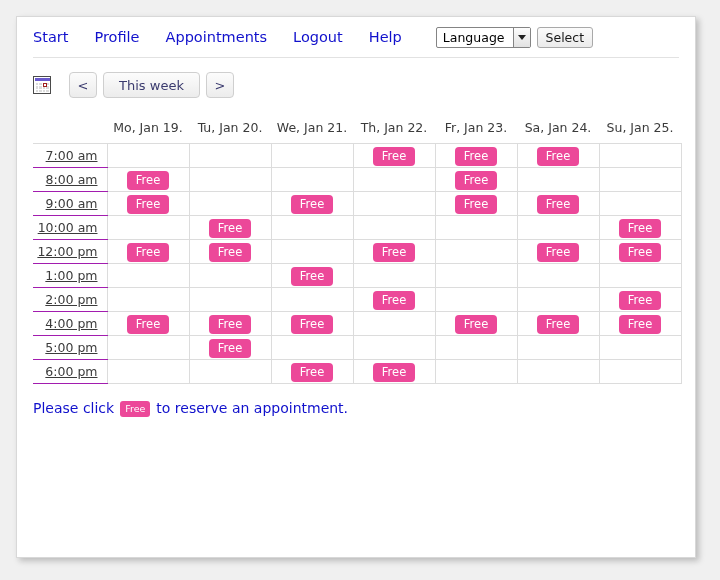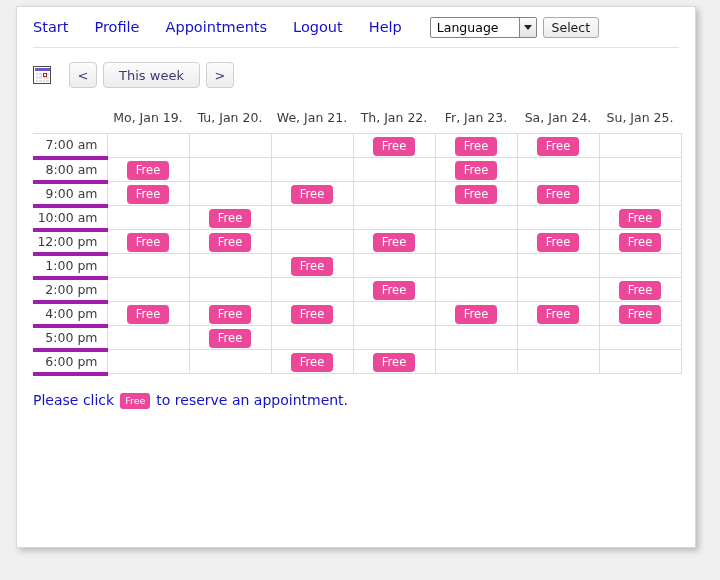--- a/index.html
+++ b/index.html
@@ -11,21 +11,21 @@
     height: 580px;
     background: #f0f0f0;
     font-family: "DejaVu Sans", "Liberation Sans", sans-serif;
     overflow: hidden;
   }
 
   
   #app-card {
     position: absolute;
     left: 16px;
-    top: 6px;
+    top: 16px;
     width: 680px;
     height: 542px;
     background: #ffffff;
     border: 1px solid #d8d8d8;
     box-shadow: 3px 3px 6px rgba(0,0,0,0.22);
     box-sizing: border-box;
   }
 
   
   #topnav {
@@ -37,40 +37,40 @@
     box-sizing: border-box;
   }
   .nav-link {
     color: #1111cc;
     font-size: 14.5px;
     margin-right: 26px;
     cursor: pointer;
     white-space: nowrap;
     line-height: 1;
   }
-  .nav-link:last-of-type { margin-right: 4px; }
+  .nav-link:last-of-type { margin-right: 10px; }
 
   #lang-group {
     margin-left: 24px;
     display: flex;
     align-items: center;
   }
   #lang-select {
     display: flex;
     align-items: stretch;
     height: 21px;
     border: 1px solid #848484;
     background: #ffffff;
     border-radius: 2px;
     box-sizing: border-box;
   }
   #lang-select-value {
     font-size: 12.5px;
     color: #000;
-    padding: 0 20px 0 6px;
+    padding: 0 8px 0 6px;
     display: flex;
     align-items: center;
     white-space: nowrap;
     text-align: right;
   }
   #lang-select-arrow {
     width: 17px;
     border-left: 1px solid #848484;
     background: linear-gradient(#fdfdfd, #e2e2e2);
     display: flex;
@@ -180,24 +180,25 @@
     padding: 4px 0 8px 0;
     border: none;
   }
   table#schedule td.time-cell {
     width: 72px;
     font-size: 12.5px;
     color: #3b3b3b;
     text-align: right;
     padding-right: 9px;
     border-top: 1px solid #dcdcdc;
-    border-bottom: 4px solid #a21caf;
+    border-bottom: 1px solid #a21caf;
     height: 24px;
     box-sizing: border-box;
     white-space: nowrap;
+    text-decoration: underline;
   }
   table#schedule td.slot {
     border: 1px solid #dcdcdc;
     height: 24px;
     text-align: center;
     vertical-align: middle;
     padding: 0;
     box-sizing: border-box;
   }
 

